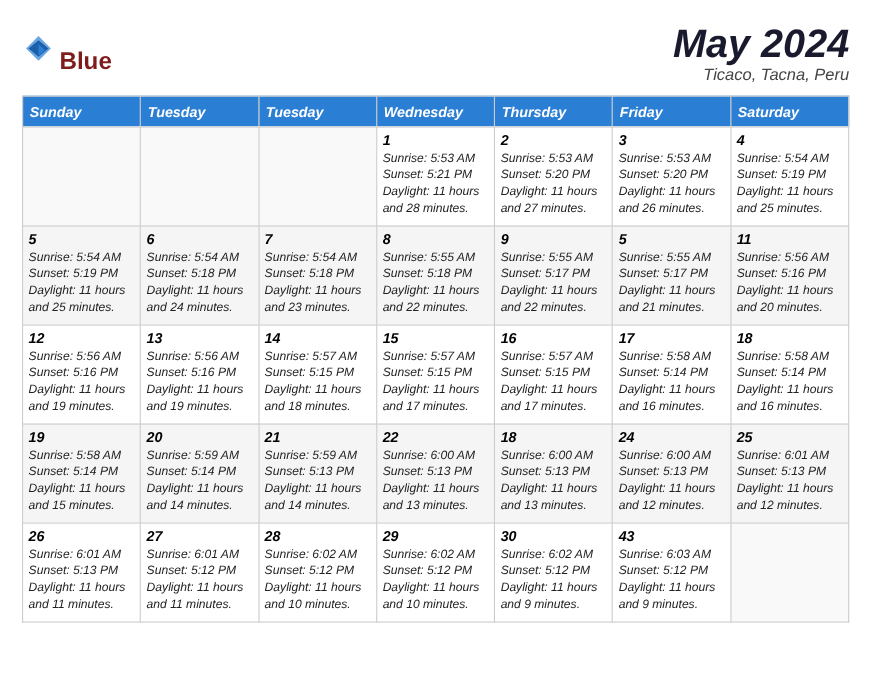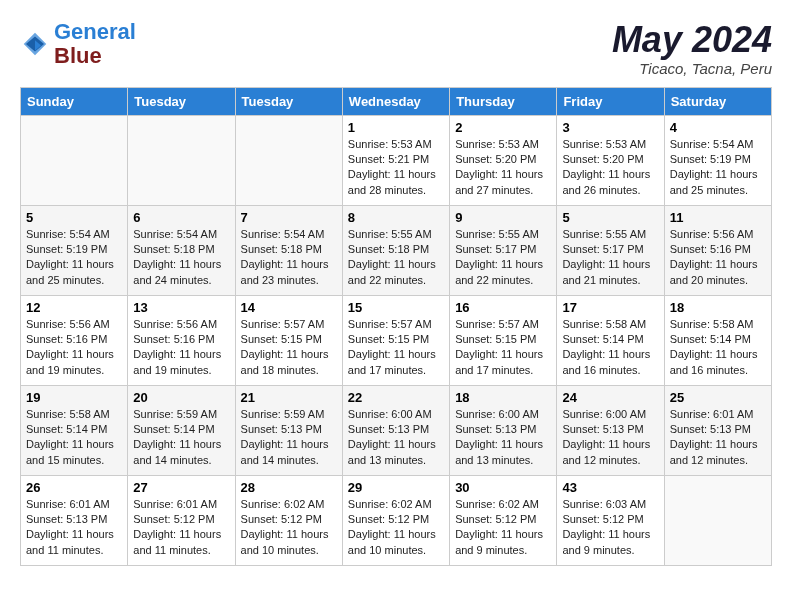--- a/index.html
+++ b/index.html
@@ -45,20 +45,21 @@
       line-height: 1.1;
     }
     .location {
       font-size: 15px;
       color: #444;
     }
     table {
       width: 100%;
       border-collapse: collapse;
       font-size: 11px;
+      font-style: italic;
     }
     thead tr th {
       background-color: #2a7fd4;
       color: #fff;
       text-align: left;
       padding: 6px 6px;
       font-size: 13px;
       font-weight: bold;
       border: 1px solid #ccc;
     }
@@ -92,21 +93,21 @@
 
 <div class="header">
   <div class="logo">
     <svg class="logo-icon" viewBox="0 0 40 40">
       <polygon points="20,5 35,20 20,35 5,20" fill="#2a7fd4" opacity="0.7"></polygon>
       <polygon points="20,10 32,20 20,30 8,20" fill="#1a5fa8"></polygon>
       <polygon points="20,15 28,22 20,29" fill="#2a7fd4"></polygon>
     </svg>
     <div>
       <div class="logo-text">
-        <span>General</span><br><span style="color:#7f1d1d">Blue</span>
+        <br><span style="color:#7f1d1d">Blue</span>
       </div>
     </div>
   </div>
   <div class="title-block">
     <div class="month-year">May 2024</div>
     <div class="location">Ticaco, Tacna, Peru</div>
   </div>
 </div>
 
 <table>

